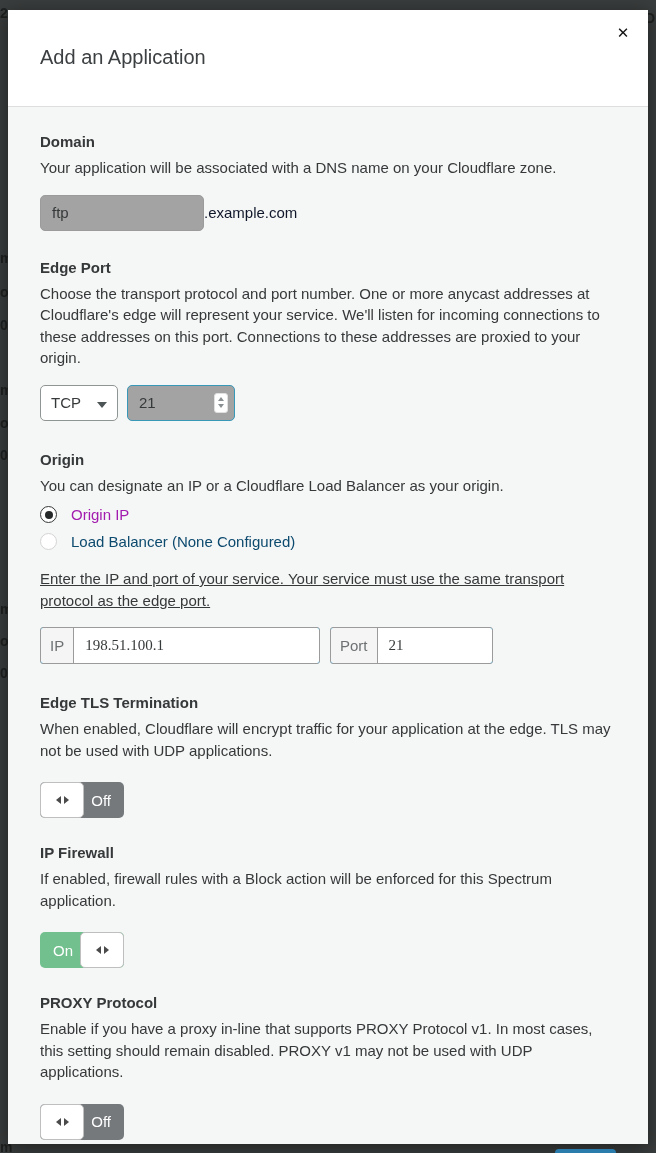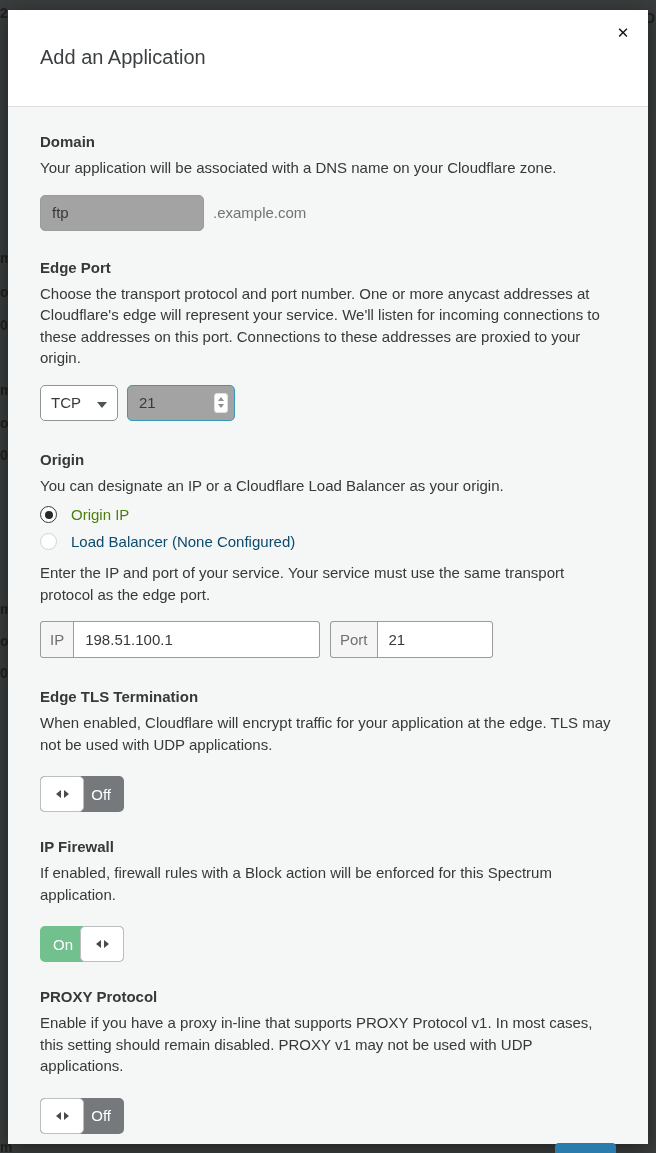--- a/index.html
+++ b/index.html
@@ -50,21 +50,21 @@
   .row { display: flex; align-items: center; }
 
   
   .ti {
     height: 36px; border: 1px solid #9b9b9b; border-radius: 5px; background: #a3a3a3;
     font-size: 15px; color: #36393a; padding: 0 11px;
     font-family: "Liberation Sans", "DejaVu Sans", sans-serif; outline: none;
   }
   .domain-row { margin-bottom: 28px; }
   .domain-input { width: 164px; }
-  .domain-suffix { font-size: 15px; color: #737373; margin-left: 9px; }
+  .domain-suffix { font-size: 15px; color: #0f172a; }
 
   
   .select-box {
     position: relative; width: 78px; height: 36px; background: #fff;
     border: 1px solid #8f9595; border-radius: 5px; cursor: pointer;
     display: flex; align-items: center; padding: 0 10px;
     font-size: 15px; color: #36393a;
   }
   .select-caret {
     position: absolute; right: 10px; top: 16px;
@@ -91,39 +91,39 @@
   .edge-port-row { margin-bottom: 30px; }
 
   
   .radio-row { display: flex; align-items: center; margin-bottom: 10px; cursor: pointer; }
   .radio-circle {
     width: 17px; height: 17px; border-radius: 50%; border: 1.5px solid #36393a;
     background: #fff; display: flex; align-items: center; justify-content: center;
     flex: 0 0 auto;
   }
   .radio-dot { width: 8px; height: 8px; border-radius: 50%; background: #26292a; }
-  .radio-label { font-size: 15px; color: #4d7c0f; margin-left: 14px; }
+  .radio-label { font-size: 15px; color: #a21caf; margin-left: 14px; }
   .radio-row.disabled .radio-circle { border-color: #d4d4d4; }
   .radio-row.disabled .radio-label { color: #0c4a6e; }
   .radio-row.disabled { cursor: default; }
 
-  .origin-desc2 { margin-top: 12px; }
+  .origin-desc2 { margin-top: 18px; text-decoration: underline; }
 
   
   .igroup {
     display: flex; height: 37px; border: 1px solid #9b9b9b; border-radius: 3px;
     background: #0ea5e9; overflow: hidden;
   }
   .igroup .prefix {
     background: #f5f5f5; border-right: 1px solid #9b9b9b; color: #6d7173;
     font-size: 15px; display: flex; align-items: center; padding: 0 9px; flex: 0 0 auto;
   }
   .igroup input {
     border: none; outline: none; font-size: 15px; color: #36393a; padding: 0 11px;
-    font-family: Liberation Sans, sans-serif; min-width: 0;
+    font-family: Liberation Serif, serif; min-width: 0;
   }
   .ip-group { width: 280px; }
   .ip-group input { flex: 1 1 auto; }
   .port-group { width: 163px; margin-left: 10px; }
   .port-group input { flex: 1 1 auto; }
   .origin-inputs { margin-bottom: 30px; }
 
   
   .toggle {
     position: relative; width: 84px; height: 36px; border-radius: 12px;

